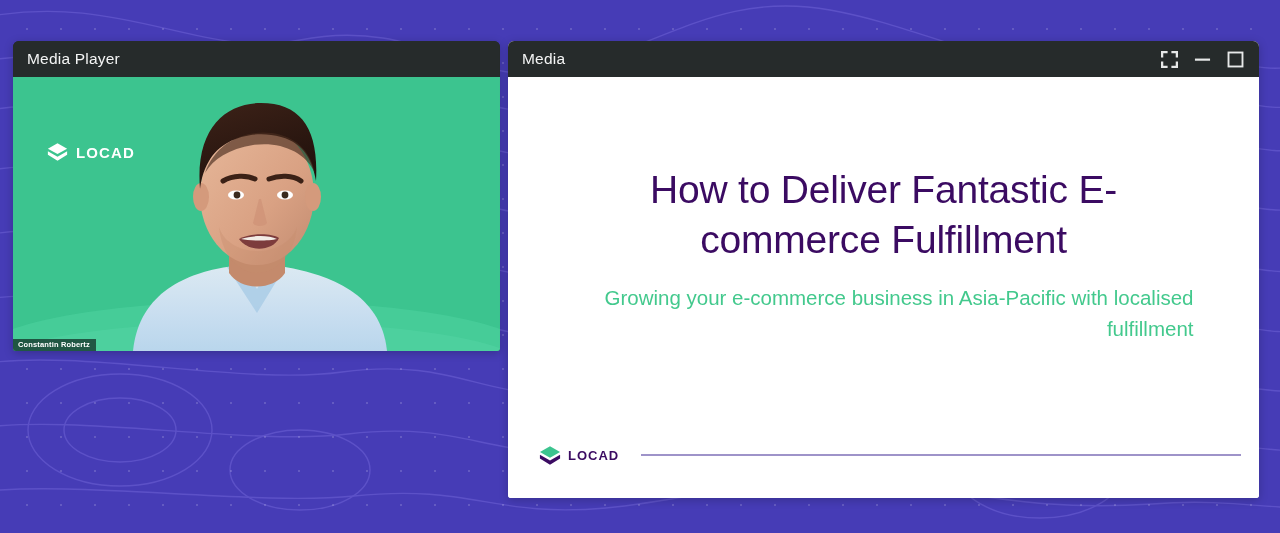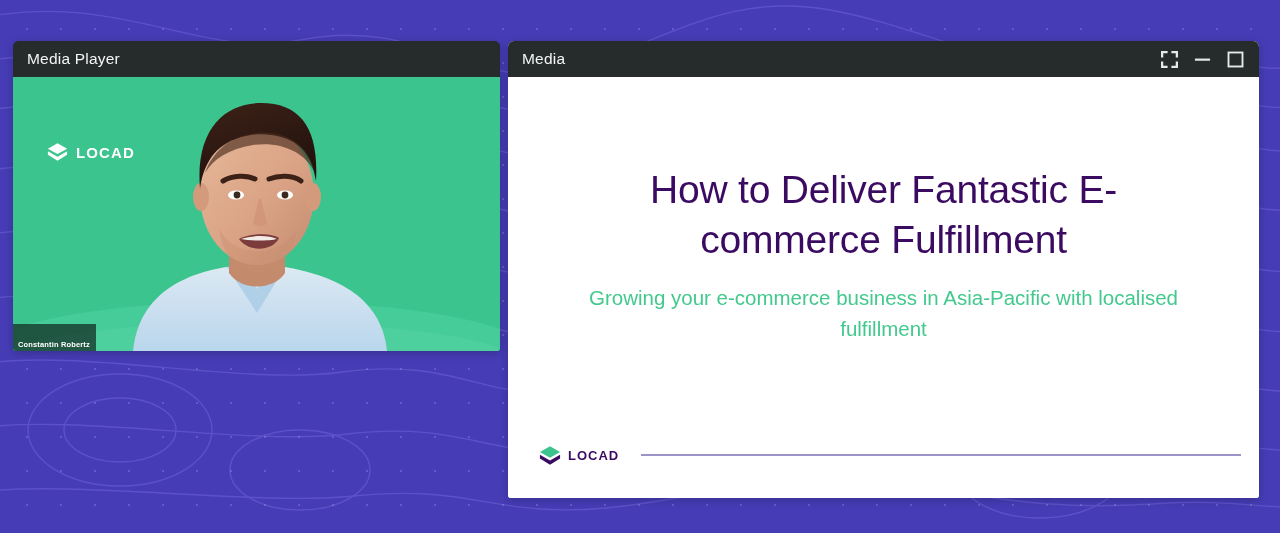--- a/index.html
+++ b/index.html
@@ -83,21 +83,21 @@
 
   
   #person { position:absolute; left:0; top:0; width:100%; height:100%; z-index:3; }
 
   
   #speaker-name {
     position:absolute; left:0px; bottom:-1px;
     background:rgba(17,40,33,0.72);
     color:#ffffff;
     font-size:7.5px; font-weight:700; letter-spacing:.15px;
-    padding:16px 6px 3px 5px;
+    padding:1px 6px 3px 5px;
     z-index:6;
     white-space:nowrap;
   }
 
   
   #slides-window {
     position:absolute;
     left:508px; top:41px; width:751px; height:457px;
     border-radius:6px 6px 3px 3px;
     overflow:hidden;
@@ -124,21 +124,21 @@
     text-align:center;
     letter-spacing:-0.2px;
     max-width:520px;
   }
   #slide-subtitle {
     margin-top:19px;
     color:#43C98D;
     font-size:20.5px;
     font-weight:400;
     line-height:1.47;
-    text-align:center;
+    text-align:right;
     max-width:620px;
   }
   #slide-footer {
     height:72px;
     display:flex; align-items:center;
     padding:0 18px 14px 31px;
     gap:12px;
   }
   #footer-logo { display:flex; align-items:center; gap:7px; flex:none; }
   #footer-logo .fl-text {

